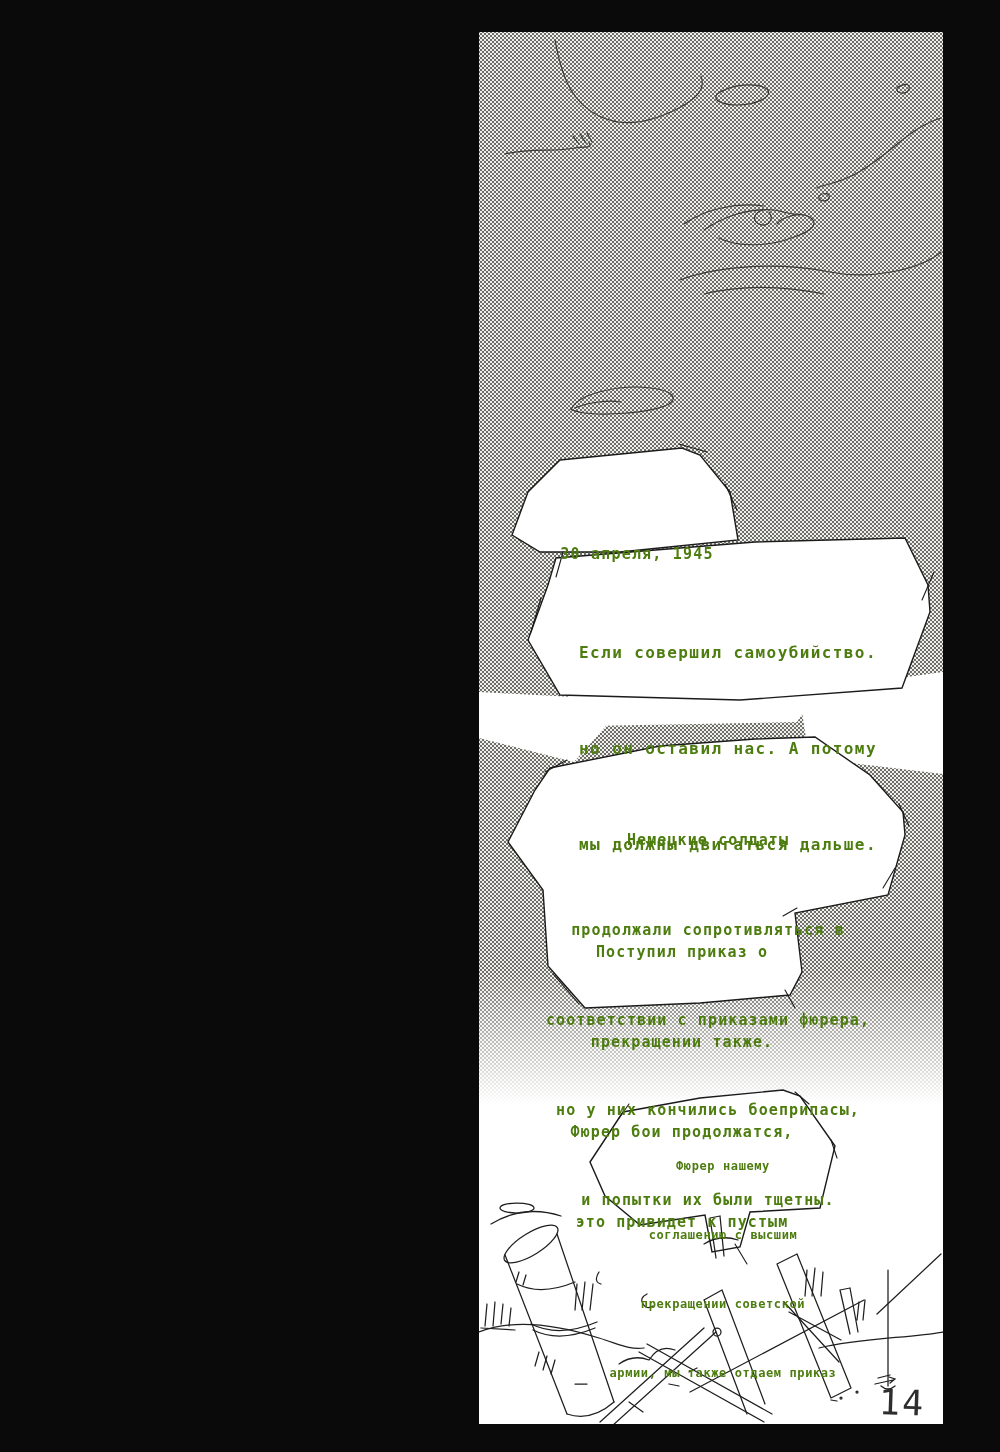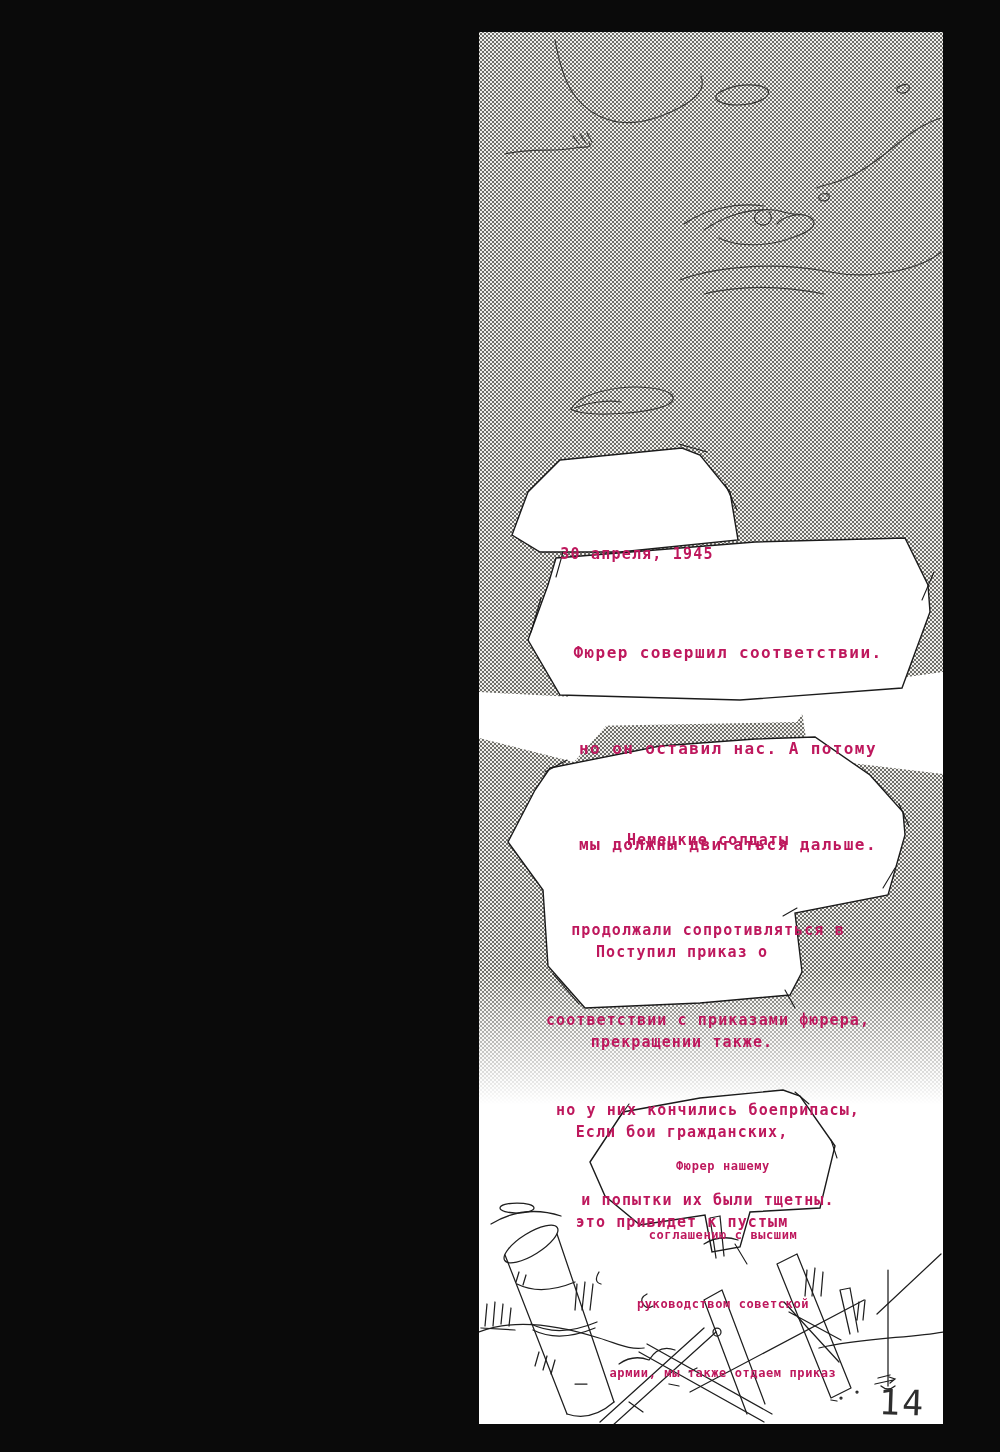--- a/index.html
+++ b/index.html
@@ -12,21 +12,21 @@
        background-image:
          radial-gradient(circle,#6f6f6a 1.05px,rgba(0,0,0,0) 1.25px),
          radial-gradient(circle,#6f6f6a 1.05px,rgba(0,0,0,0) 1.25px);
        background-size:4px 4px;
        background-position:0 0,2px 2px;}
   .sky-fade{position:absolute;left:0;right:0;top:940px;height:150px;
             background:linear-gradient(180deg,rgba(255,255,255,0),#ffffff 88%);}
   .ground{position:absolute;left:0;right:0;top:1085px;bottom:0;background:#ffffff;}
   svg.art{position:absolute;left:0;top:0;}
   
-  .txt{position:absolute;color:#be185d;font-weight:bold;text-align:center;white-space:pre;}
+  .txt{position:absolute;color:#4d7c0f;font-weight:bold;text-align:center;white-space:pre;}
   .date-cap{left:60px;top:462px;width:196px;font-size:15px;letter-spacing:1.2px;line-height:24px;}
   .b1{left:68px;top:541px;width:362px;font-size:16px;letter-spacing:1.4px;line-height:32px;}
   .b2{left:48px;top:733px;width:362px;font-size:15px;letter-spacing:1.1px;line-height:30px;}
   .b3{left:40px;top:845px;width:326px;font-size:15px;letter-spacing:1.1px;line-height:30px;}
   .b4{left:118px;top:1077px;width:252px;font-size:12px;letter-spacing:0.6px;line-height:23px;}
   .pagenum{position:absolute;left:400px;top:1350px;width:60px;height:42px;
            color:#2e2e2e;font-size:35px;font-weight:400;letter-spacing:2px;
            transform:rotate(2deg);text-align:left;line-height:42px;}
 </style>
 </head>
@@ -121,44 +121,44 @@
         <circle cx="362" cy="1366" r="1"></circle>
         <path d="M352,1368 l6,1"></path>
       </g>
     </svg>
 
     <div class="txt date-cap">
       <div>30 апреля, 1945</div>
     </div>
 
     <div class="txt b1">
-      <div>Фюрер совершил соответствии.</div>
+      <div>Если совершил самоубийство.</div>
       <div>но он оставил нас. А потому</div>
       <div>мы должны двигаться дальше.</div>
     </div>
 
     <div class="txt b2">
       <div>Немецкие солдаты</div>
       <div>продолжали сопротивляться в</div>
       <div>соответствии с приказами фюрера,</div>
       <div>но у них кончились боеприпасы,</div>
       <div>и попытки их были тщетны.</div>
     </div>
 
     <div class="txt b3">
       <div>Поступил приказ о</div>
       <div>прекращении также.</div>
-      <div>Если бои гражданских,</div>
+      <div>Фюрер бои продолжатся,</div>
       <div>это привидет к пустым</div>
     </div>
 
     <div class="txt b4">
       <div>Фюрер нашему</div>
       <div>соглашению с высшим</div>
-      <div>руководством советской</div>
+      <div>прекращении советской</div>
       <div>армии, мы также отдаем приказ</div>
       
       
     </div>
 
     <div class="pagenum">14</div>
 
   </div>
 </div>
 

